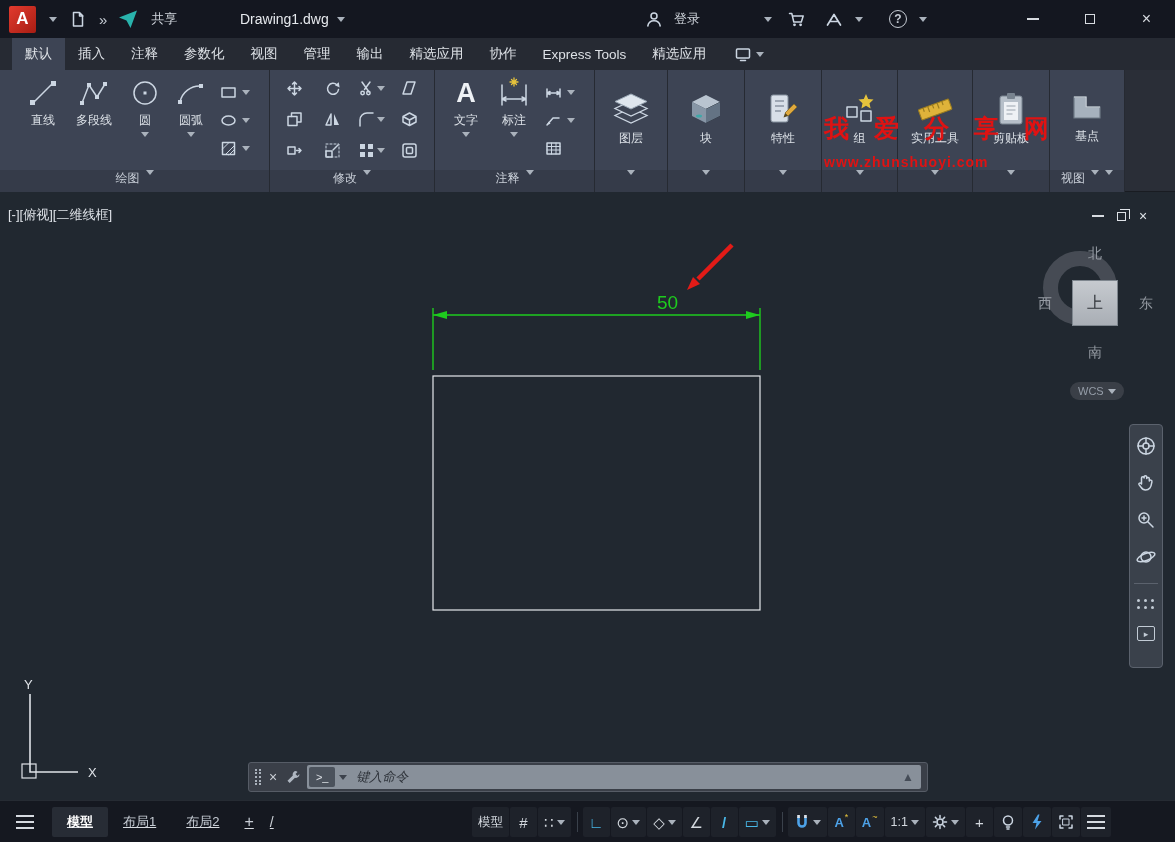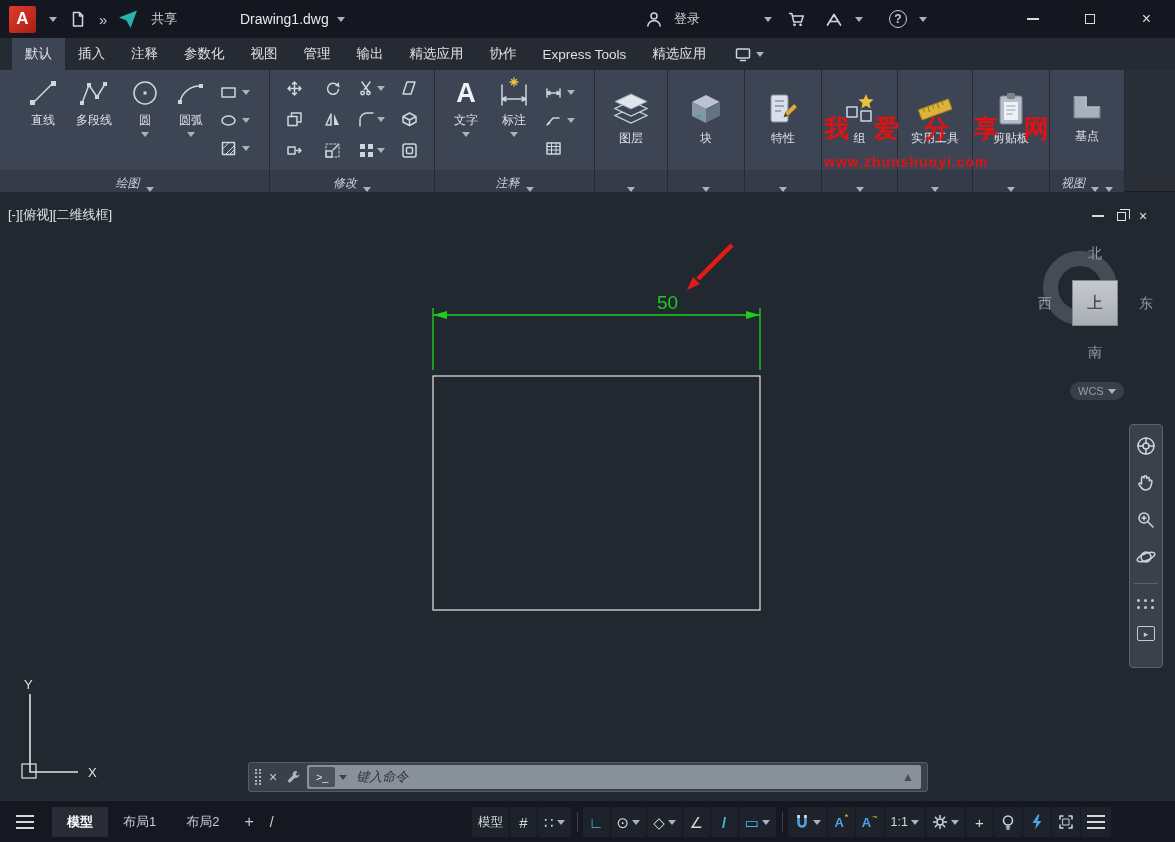--- a/index.html
+++ b/index.html
@@ -29,21 +29,21 @@
 
 #tabbar{position:absolute;left:0;top:38px;width:1175px;height:32px;background:#262a33;display:flex;align-items:stretch;padding-left:12px;font-size:13.5px;color:#dde1e6;z-index:20;}
 .rtab{padding:0 13px;display:flex;align-items:center;white-space:nowrap;}
 .rtab.active{background:#3d4454;}
 .ribbon-toggle{margin-left:16px;display:flex;align-items:center;gap:5px;}
 
 #ribbon{position:absolute;left:0;top:70px;width:1175px;height:122px;background:#2a2e37;border-bottom:1px solid #191c22;z-index:20;}
 .panel{position:absolute;top:0;height:122px;background:#3d4454;border-right:1px solid #262a32;}
 .pbody{position:absolute;left:0;right:0;top:0;bottom:22px;display:flex;}
 .pbody.pcol{flex-direction:column;align-items:center;justify-content:flex-start;padding-top:21px;}
-.plabel{position:absolute;left:0;right:0;bottom:0;height:22px;background:#353b49;color:#c9cfd8;font-size:12px;display:flex;align-items:flex-end;justify-content:center;gap:6px;font-style:italic;}
+.plabel{position:absolute;left:0;right:0;bottom:0;height:22px;background:#353b49;color:#c9cfd8;font-size:12px;display:flex;align-items:flex-start;justify-content:center;gap:6px;}
 .bigtool{display:flex;flex-direction:column;align-items:center;padding-top:7px;gap:3px;font-size:12px;color:#dde2e8;}
 .tl{font-size:12px;color:#dde2e8;white-space:nowrap;}
 .minicol{display:flex;flex-direction:column;justify-content:space-around;padding:8px 2px;}
 .minirow{display:flex;align-items:center;justify-content:flex-start;gap:5px;padding-left:4px;}
 .mgrid{display:grid;grid-template-columns:repeat(4,1fr);grid-auto-rows:31px;align-items:center;justify-items:center;width:100%;padding:3px 5px;}
 .mcell{display:flex;align-items:center;gap:2px;}
 
 #watermark{position:absolute;left:824px;top:112px;z-index:60;color:#e01212;text-align:left;pointer-events:none;}
 .wm1{font-size:25px;font-weight:bold;letter-spacing:9px;white-space:nowrap;}
 .wm2{font-size:14px;font-weight:bold;margin-top:9px;letter-spacing:1px;}
@@ -67,21 +67,21 @@
 .navplay{width:18px;height:15px;border:1px solid #c2cbd5;border-radius:2px;color:#c2cbd5;font-size:9px;display:flex;align-items:center;justify-content:center;}
 
 #dock{position:absolute;left:248px;top:762px;width:680px;height:30px;display:flex;align-items:center;background:rgba(62,67,76,0.85);border:1px solid #565c66;border-radius:3px;z-index:15;padding:0 6px;}
 .grip{width:6px;height:16px;border-left:2px dotted #aab2bc;border-right:2px dotted #aab2bc;margin-right:8px;}
 .dock-x{color:#c9ced5;font-size:14px;margin-right:8px;}
 .dock-field{flex:1;height:24px;background:rgba(154,162,172,0.82);border-radius:2px;display:flex;align-items:center;margin-left:6px;}
 .prompt-chip{width:26px;height:20px;margin-left:2px;background:#4b525c;border-radius:2px;color:#dfe3e8;font-size:11px;display:flex;align-items:center;justify-content:center;}
 .ghost{font-style:italic;color:#2f343b;font-size:13px;margin-left:9px;flex:1;}
 .dock-up{color:#454c57;font-size:12px;margin-right:7px;}
 
-#statusbar{position:absolute;left:0;top:800px;width:1175px;height:42px;background:#151820;border-top:1px solid #262b33;display:flex;align-items:center;z-index:30;}
+#statusbar{position:absolute;left:0;top:800px;width:1175px;height:42px;background:#151820;border-top:1px solid #262b33;display:flex;align-items:center;z-index:30;text-decoration:underline;}
 .burger{display:flex;flex-direction:column;gap:4px;margin:0 18px 0 16px;}
 .burger i{display:block;width:18px;height:2px;background:#d6dae0;}
 .mtab{padding:0 15px;height:30px;line-height:30px;font-size:13px;color:#c6ccd4;white-space:nowrap;}
 .mtab.active{background:#272c35;color:#fff;font-weight:bold;border-radius:2px;}
 .mtab.plus{font-size:16px;padding:0 10px;}
 .slash{color:#cdd2d9;font-size:14px;margin-left:6px;}
 .status-icons{position:absolute;left:472px;top:6px;height:30px;display:flex;align-items:center;}
 .sbtn{height:30px;min-width:27px;display:flex;align-items:center;justify-content:center;gap:3px;padding:0 6px;margin-right:1px;background:#1e222a;border-radius:2px;font-size:15px;color:#d3d8de;}
 .sbtn .glyph{font-size:15px;line-height:1;}
 .sbtn.txt{font-size:12.5px;}

